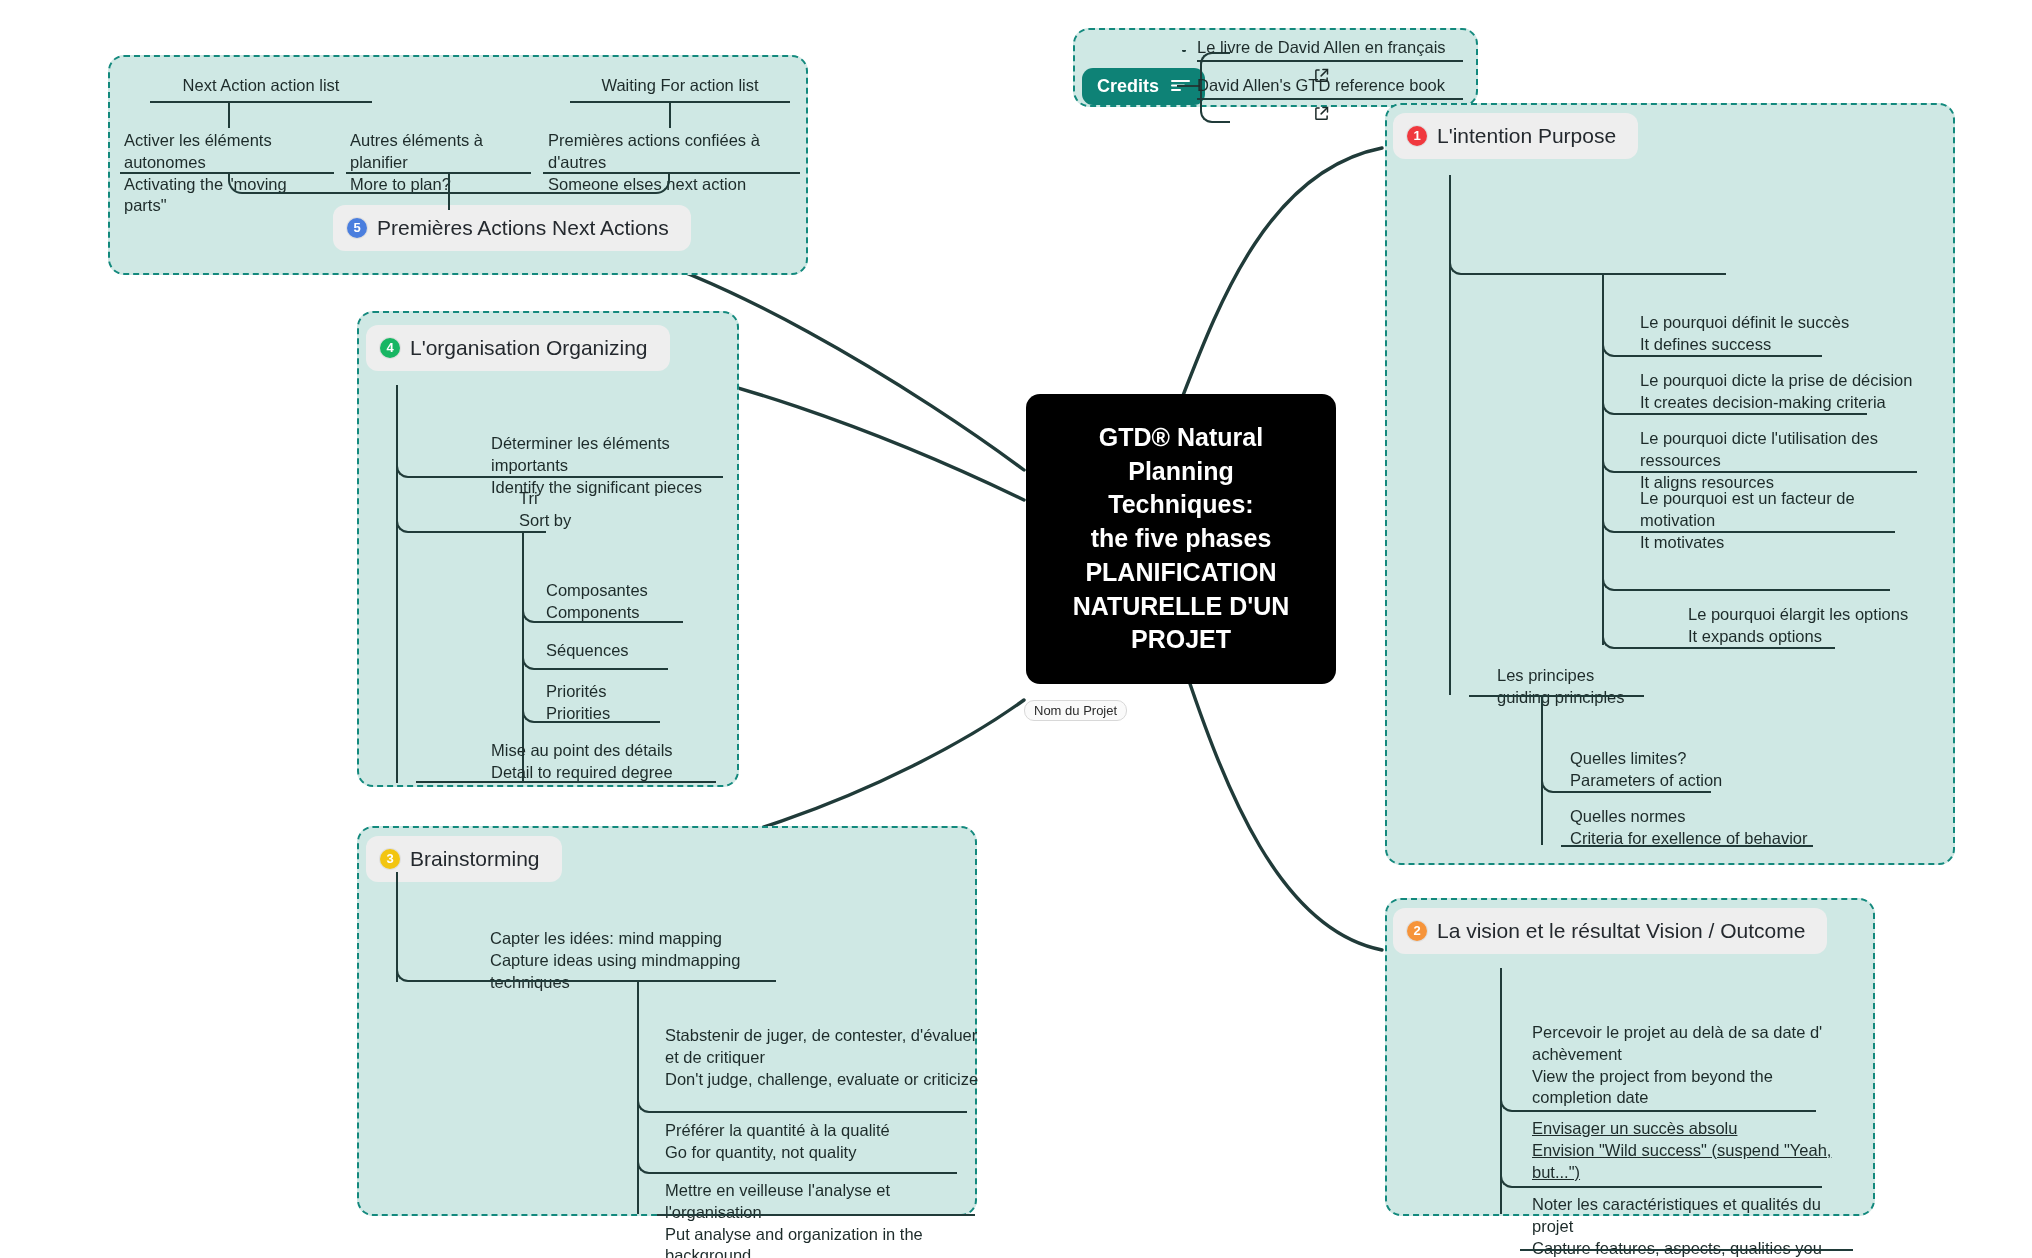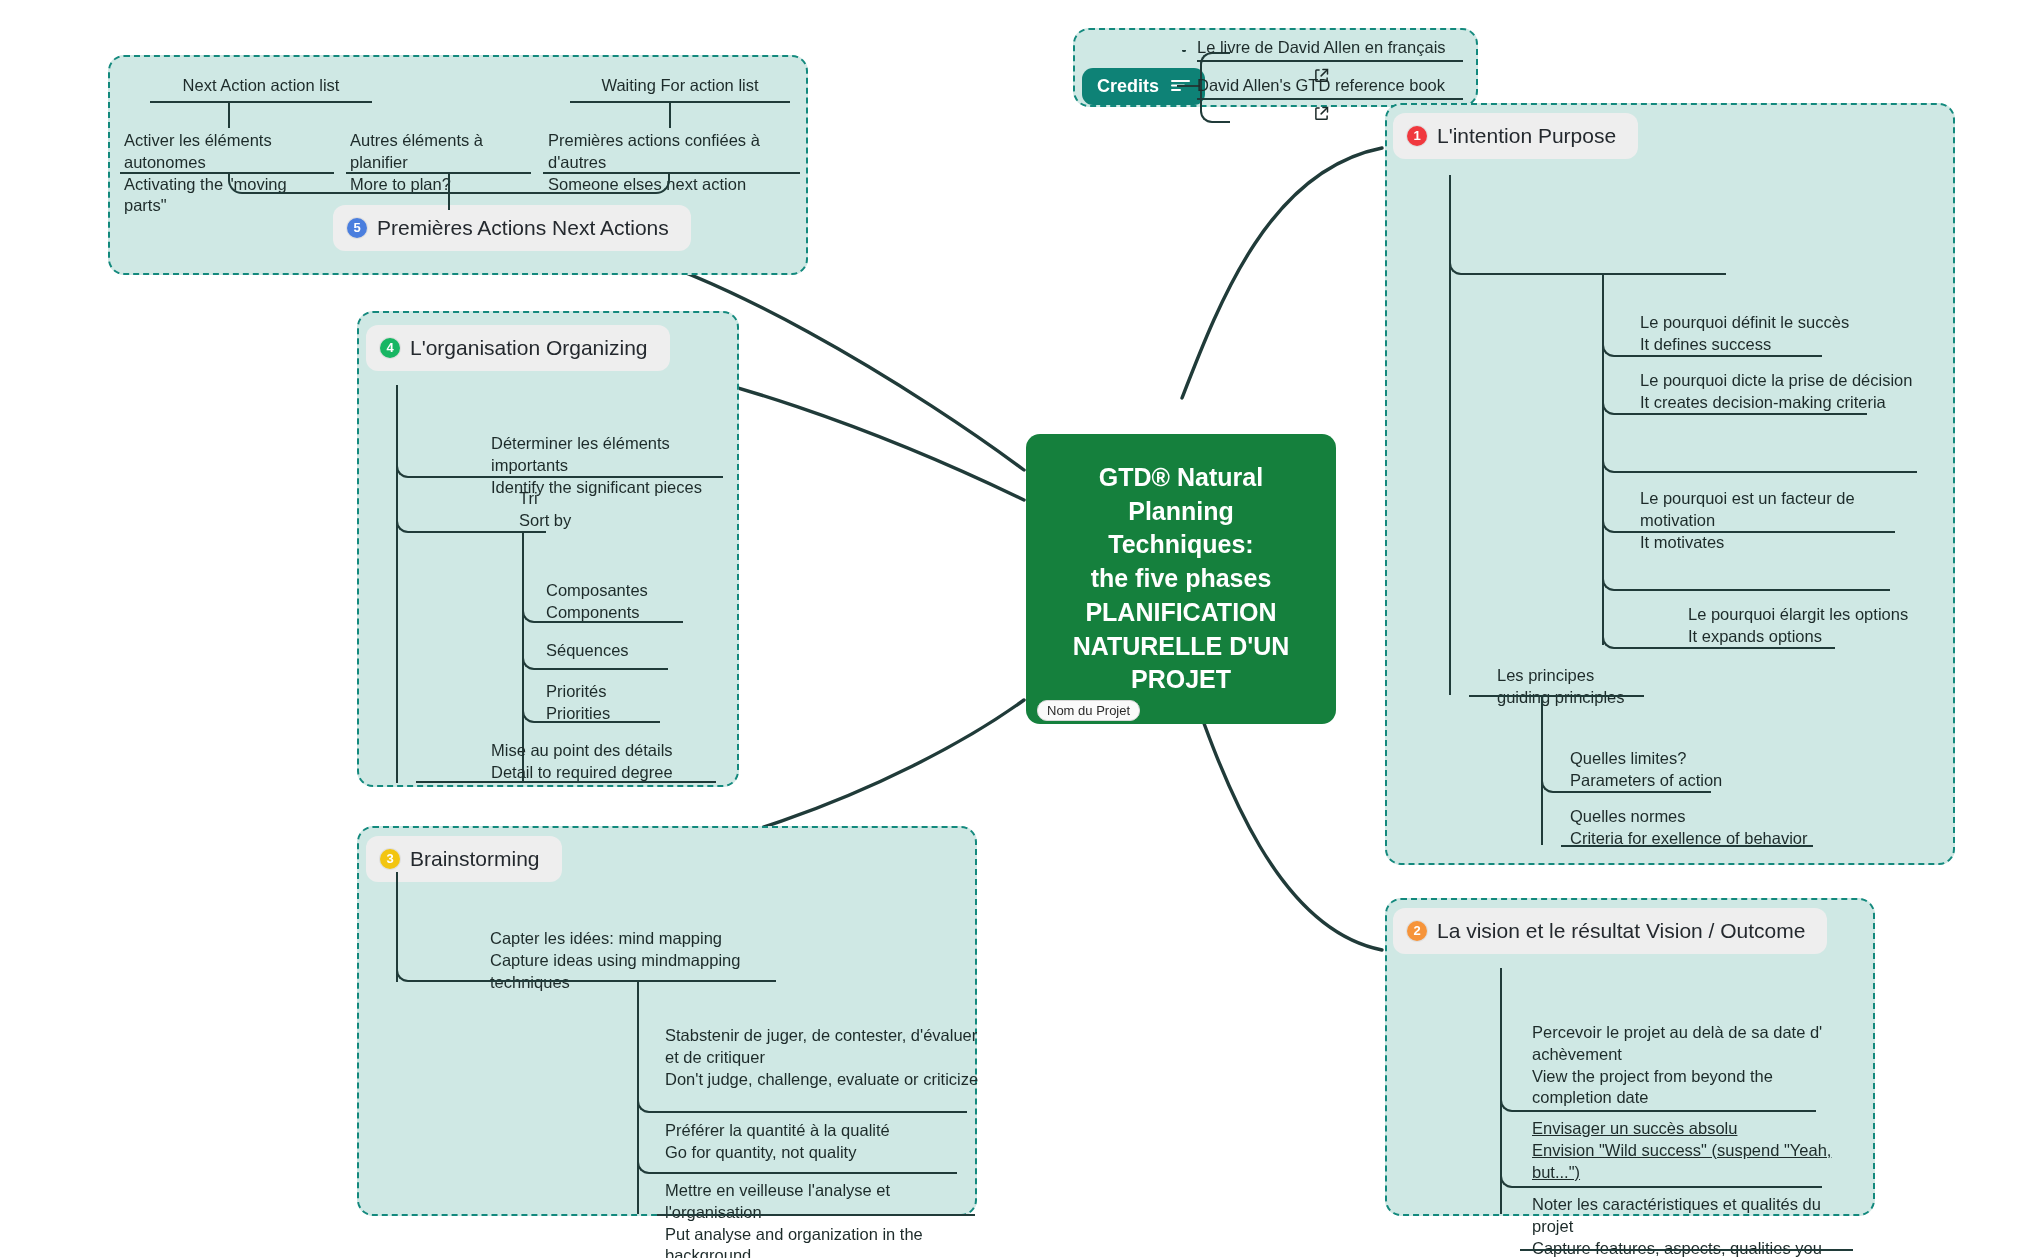--- a/index.html
+++ b/index.html
@@ -77,42 +77,40 @@
     border-left: 2.2px solid #203b39;
     border-right: 2.2px solid #203b39;
     border-bottom: 2.2px solid #203b39;
     border-bottom-left-radius: 14px;
     border-bottom-right-radius: 14px;
   }
 
   
   #root-node {
     position: absolute;
-    background: #15803d;
+    background: #000000;
     border-radius: 14px;
     color: #ffffff;
     font-size: 25px;
     font-weight: bold;
     line-height: 1.35;
     text-align: center;
     display: flex; align-items: center; justify-content: center;
     padding: 30px 18px;
     white-space: pre-line;
-    margin-top: 40px;
   }
   #root-sub-label {
     position: absolute;
     background: #fafafa;
     border: 1.5px solid #d8d8d8;
     border-radius: 10px;
     font-size: 13px;
     color: #2b2b2b;
     padding: 2px 9px;
     white-space: nowrap;
-    margin-left: 13px;
   }
 
   
   #credits-btn {
     position: absolute;
     background: #0e8276;
     border-radius: 11px;
     color: #ffffff;
     font-size: 18px;
     font-weight: bold;
@@ -329,20 +327,22 @@
   <div class="leaf nb" style="left:1640px; top:312px; width:270px;">Le pourquoi définit le succès
 It defines success</div>
   <div class="elbow" style="left:1602px; top:312px; width:22px; height:45px;"></div>
   <div class="hline" style="left:1622px; top:355px; width:200px;"></div>
 
   <div class="leaf nb" style="left:1640px; top:370px; width:280px;">Le pourquoi dicte la prise de décision
 It creates decision-making criteria</div>
   <div class="elbow" style="left:1602px; top:370px; width:22px; height:45px;"></div>
   <div class="hline" style="left:1622px; top:413px; width:245px;"></div>
 
+  <div class="leaf nb" style="left:1640px; top:428px; width:300px;">Le pourquoi dicte l'utilisation des ressources
+It aligns resources</div>
   <div class="elbow" style="left:1602px; top:428px; width:22px; height:45px;"></div>
   <div class="hline" style="left:1622px; top:471px; width:295px;"></div>
 
   <div class="leaf nb" style="left:1640px; top:488px; width:290px;">Le pourquoi est un facteur de motivation
 It motivates</div>
   <div class="elbow" style="left:1602px; top:488px; width:22px; height:45px;"></div>
   <div class="hline" style="left:1622px; top:531px; width:273px;"></div>
 
   <div class="elbow" style="left:1602px; top:546px; width:22px; height:45px;"></div>
   <div class="hline" style="left:1622px; top:589px; width:268px;"></div>

